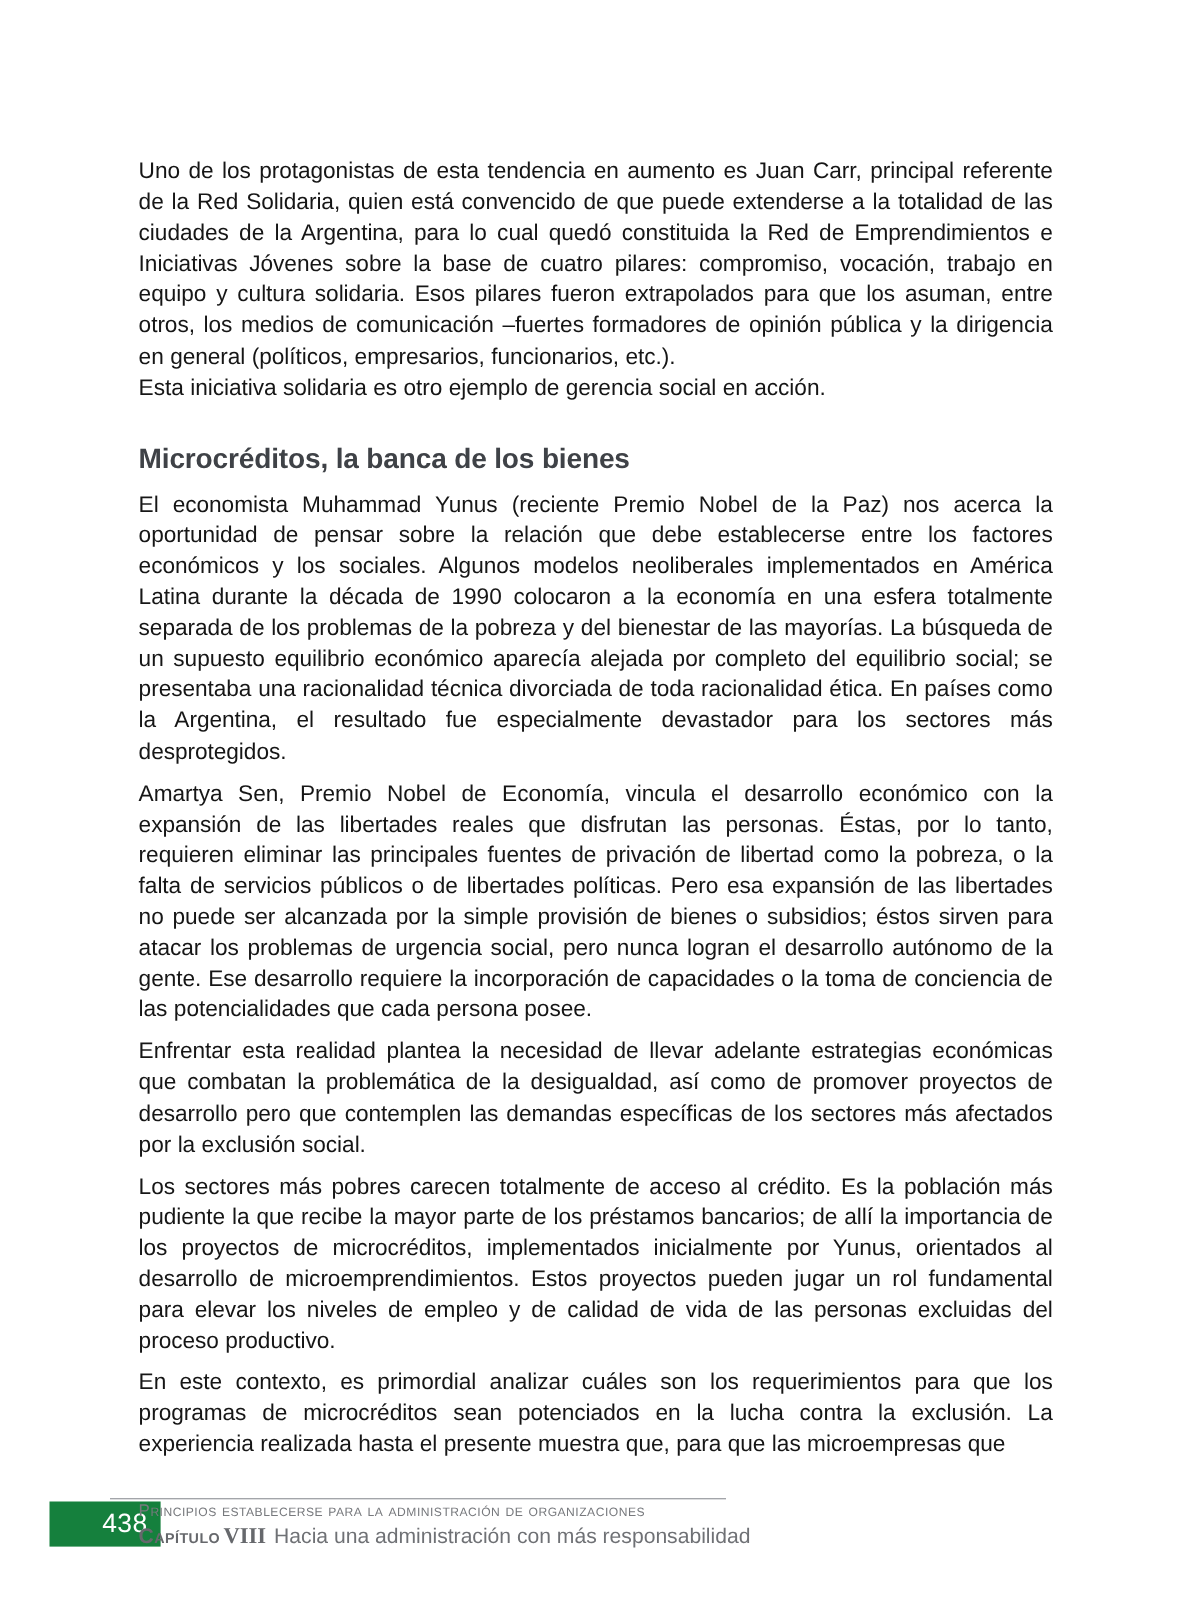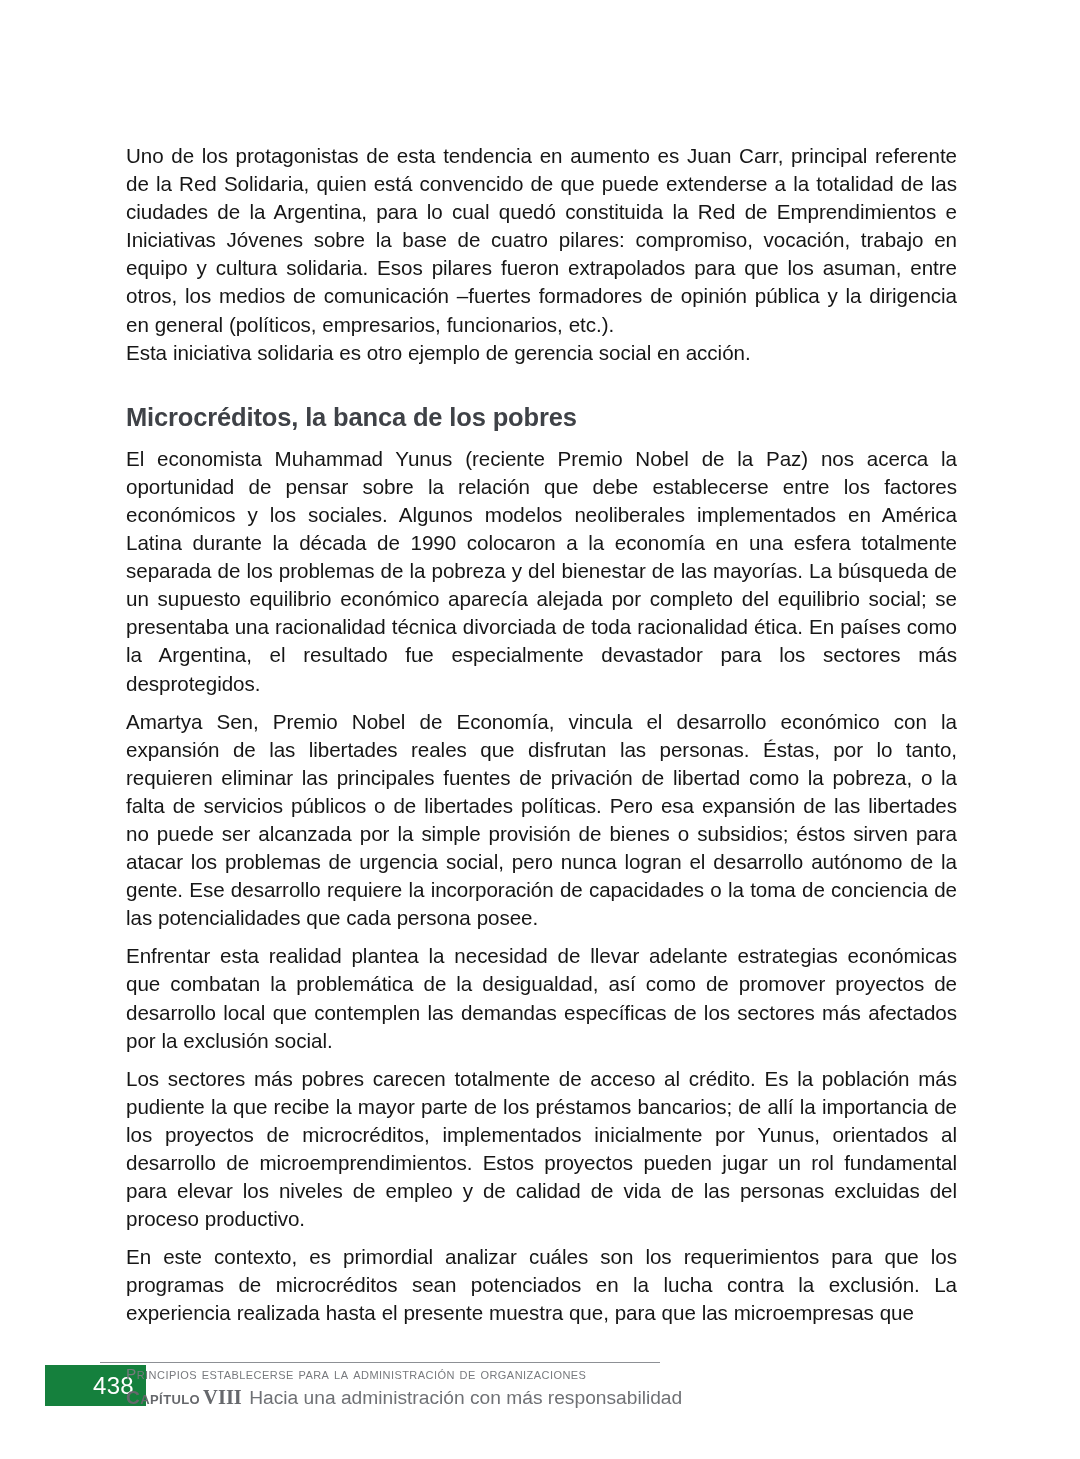--- a/index.html
+++ b/index.html
@@ -142,27 +142,27 @@
 <body>
 
 <div class="page">
 
   <div class="content">
 
     <p class="para before-heading">Uno de los protagonistas de esta tendencia en aumento es Juan Carr, principal referente de la Red Solidaria, quien está convencido de que puede extenderse a la totalidad de las ciudades de la Argentina, para lo cual quedó constituida la Red de Emprendimientos e Iniciativas Jóvenes sobre la base de cuatro pilares: compromiso, vocación, trabajo en equipo y cultura solidaria. Esos pilares fueron extrapolados para que los asuman, entre otros, los medios de comunicación –fuertes formadores de opinión pública y la dirigencia en general (políticos, empresarios, funcionarios, etc.).</p>
 
     <p class="para">Esta iniciativa solidaria es otro ejemplo de gerencia social en acción.</p>
 
-    <h2 class="section-heading">Microcréditos, la banca de los pobres</h2>
+    <h2 class="section-heading">Microcréditos, la banca de los bienes</h2>
 
     <p class="para">El economista Muhammad Yunus (reciente Premio Nobel de la Paz) nos acerca la oportunidad de pensar sobre la relación que debe establecerse entre los factores económicos y los sociales. Algunos modelos neoliberales implementados en América Latina durante la década de 1990 colocaron a la economía en una esfera totalmente separada de los problemas de la pobreza y del bienestar de las mayorías. La búsqueda de un supuesto equilibrio económico aparecía alejada por completo del equilibrio social; se presentaba una racionalidad técnica divorciada de toda racionalidad ética. En países como la Argentina, el resultado fue especialmente devastador para los sectores más desprotegidos.</p>
 
     <p class="para">Amartya Sen, Premio Nobel de Economía, vincula el desarrollo económico con la expansión de las libertades reales que disfrutan las personas. Éstas, por lo tanto, requieren eliminar las principales fuentes de privación de libertad como la pobreza, o la falta de servicios públicos o de libertades políticas. Pero esa expansión de las libertades no puede ser alcanzada por la simple provisión de bienes o subsidios; éstos sirven para atacar los problemas de urgencia social, pero nunca logran el desarrollo autónomo de la gente. Ese desarrollo requiere la incorporación de capacidades o la toma de conciencia de las potencialidades que cada persona posee.</p>
 
-    <p class="para">Enfrentar esta realidad plantea la necesidad de llevar adelante estrategias económicas que combatan la problemática de la desigualdad, así como de promover proyectos de desarrollo local que contemplen las demandas específicas de los sectores más afectados por la exclusión social.</p>
+    <p class="para">Enfrentar esta realidad plantea la necesidad de llevar adelante estrategias económicas que combatan la problemática de la desigualdad, así como de promover proyectos de desarrollo pero que contemplen las demandas específicas de los sectores más afectados por la exclusión social.</p>
 
     <p class="para">Los sectores más pobres carecen totalmente de acceso al crédito. Es la población más pudiente la que recibe la mayor parte de los préstamos bancarios; de allí la importancia de los proyectos de microcréditos, implementados inicialmente por Yunus, orientados al desarrollo de microemprendimientos. Estos proyectos pueden jugar un rol fundamental para elevar los niveles de empleo y de calidad de vida de las personas excluidas del proceso productivo.</p>
 
     <p class="para">En este contexto, es primordial analizar cuáles son los requerimientos para que los programas de microcréditos sean potenciados en la lucha contra la exclusión. La experiencia realizada hasta el presente muestra que, para que las microempresas que</p>
 
   </div>
 
   <div class="footer">
 
     <div class="footer-rule"></div>

